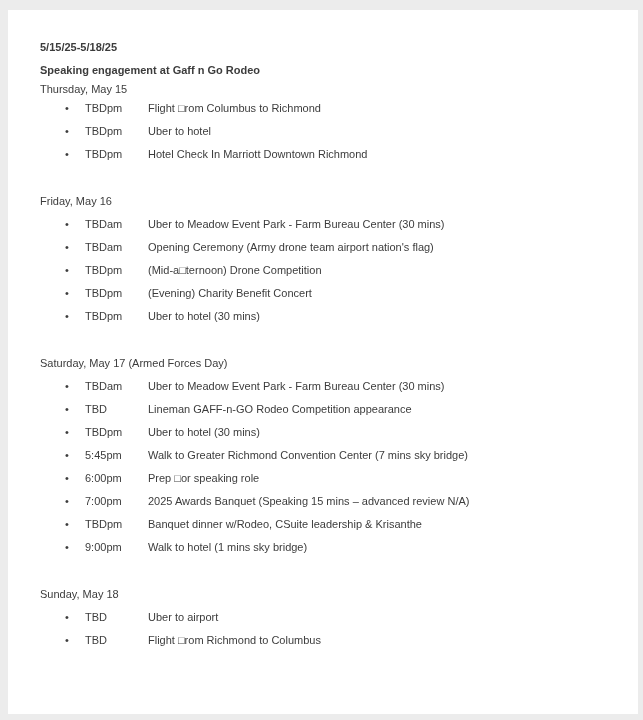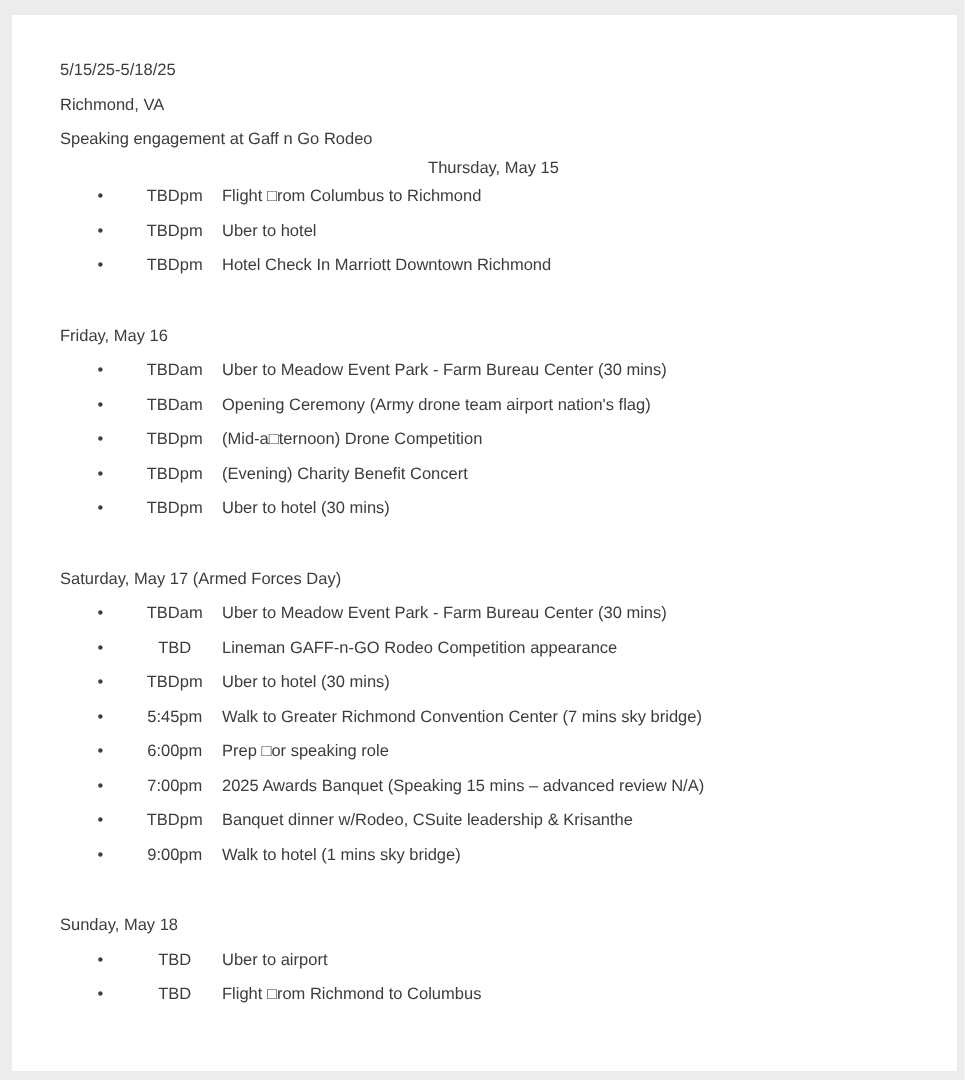--- a/index.html
+++ b/index.html
@@ -22,41 +22,40 @@
     bottom: 6px;
     background: #ffffff;
     padding: 26px 20px 0 32px;
     box-sizing: border-box;
     color: #3c3c3c;
   }
   .para {
     margin: 0;
     font-size: 11px;
     line-height: 23px;
-    font-weight: 400;
+    font-weight: 700;
     white-space: nowrap;
   }
   .agenda-label {
     font-weight: 700;
   }
   .day-section {
     margin-top: 24px;
   }
   .day-section.first {
     margin-top: 0;
   }
   .day-header {
     margin: 0;
     font-size: 11px;
     line-height: 23px;
     white-space: nowrap;
   }
   .day-section.first .day-header {
     line-height: 15px;
-    text-align: center;
   }
   ul.items {
     list-style: none;
     margin: 0;
     padding: 0;
   }
   li.item {
     display: flex;
     align-items: baseline;
     font-size: 11px;
@@ -65,32 +64,30 @@
   }
   .bullet {
     display: inline-block;
     width: 20px;
     margin-left: 25px;
     font-size: 11px;
   }
   .time {
     display: inline-block;
     width: 63px;
-    text-align: center;
   }
   .desc {
     display: inline-block;
   }
 </style>
 </head>
 <body>
 
 <div class="page">
   <p class="para">5/15/25-5/18/25</p>
-  <p class="para">Richmond, VA</p>
   <p class="para">Speaking engagement at Gaff n Go Rodeo</p>
   <div>
   <div class="day-section first">
     <p class="day-header">Thursday, May 15</p>
     <ul class="items">
   <li class="item">
     <span class="bullet">•</span>
     <span class="time">TBDpm</span>
     <span class="desc">Flight □rom Columbus to Richmond</span>
   </li>

